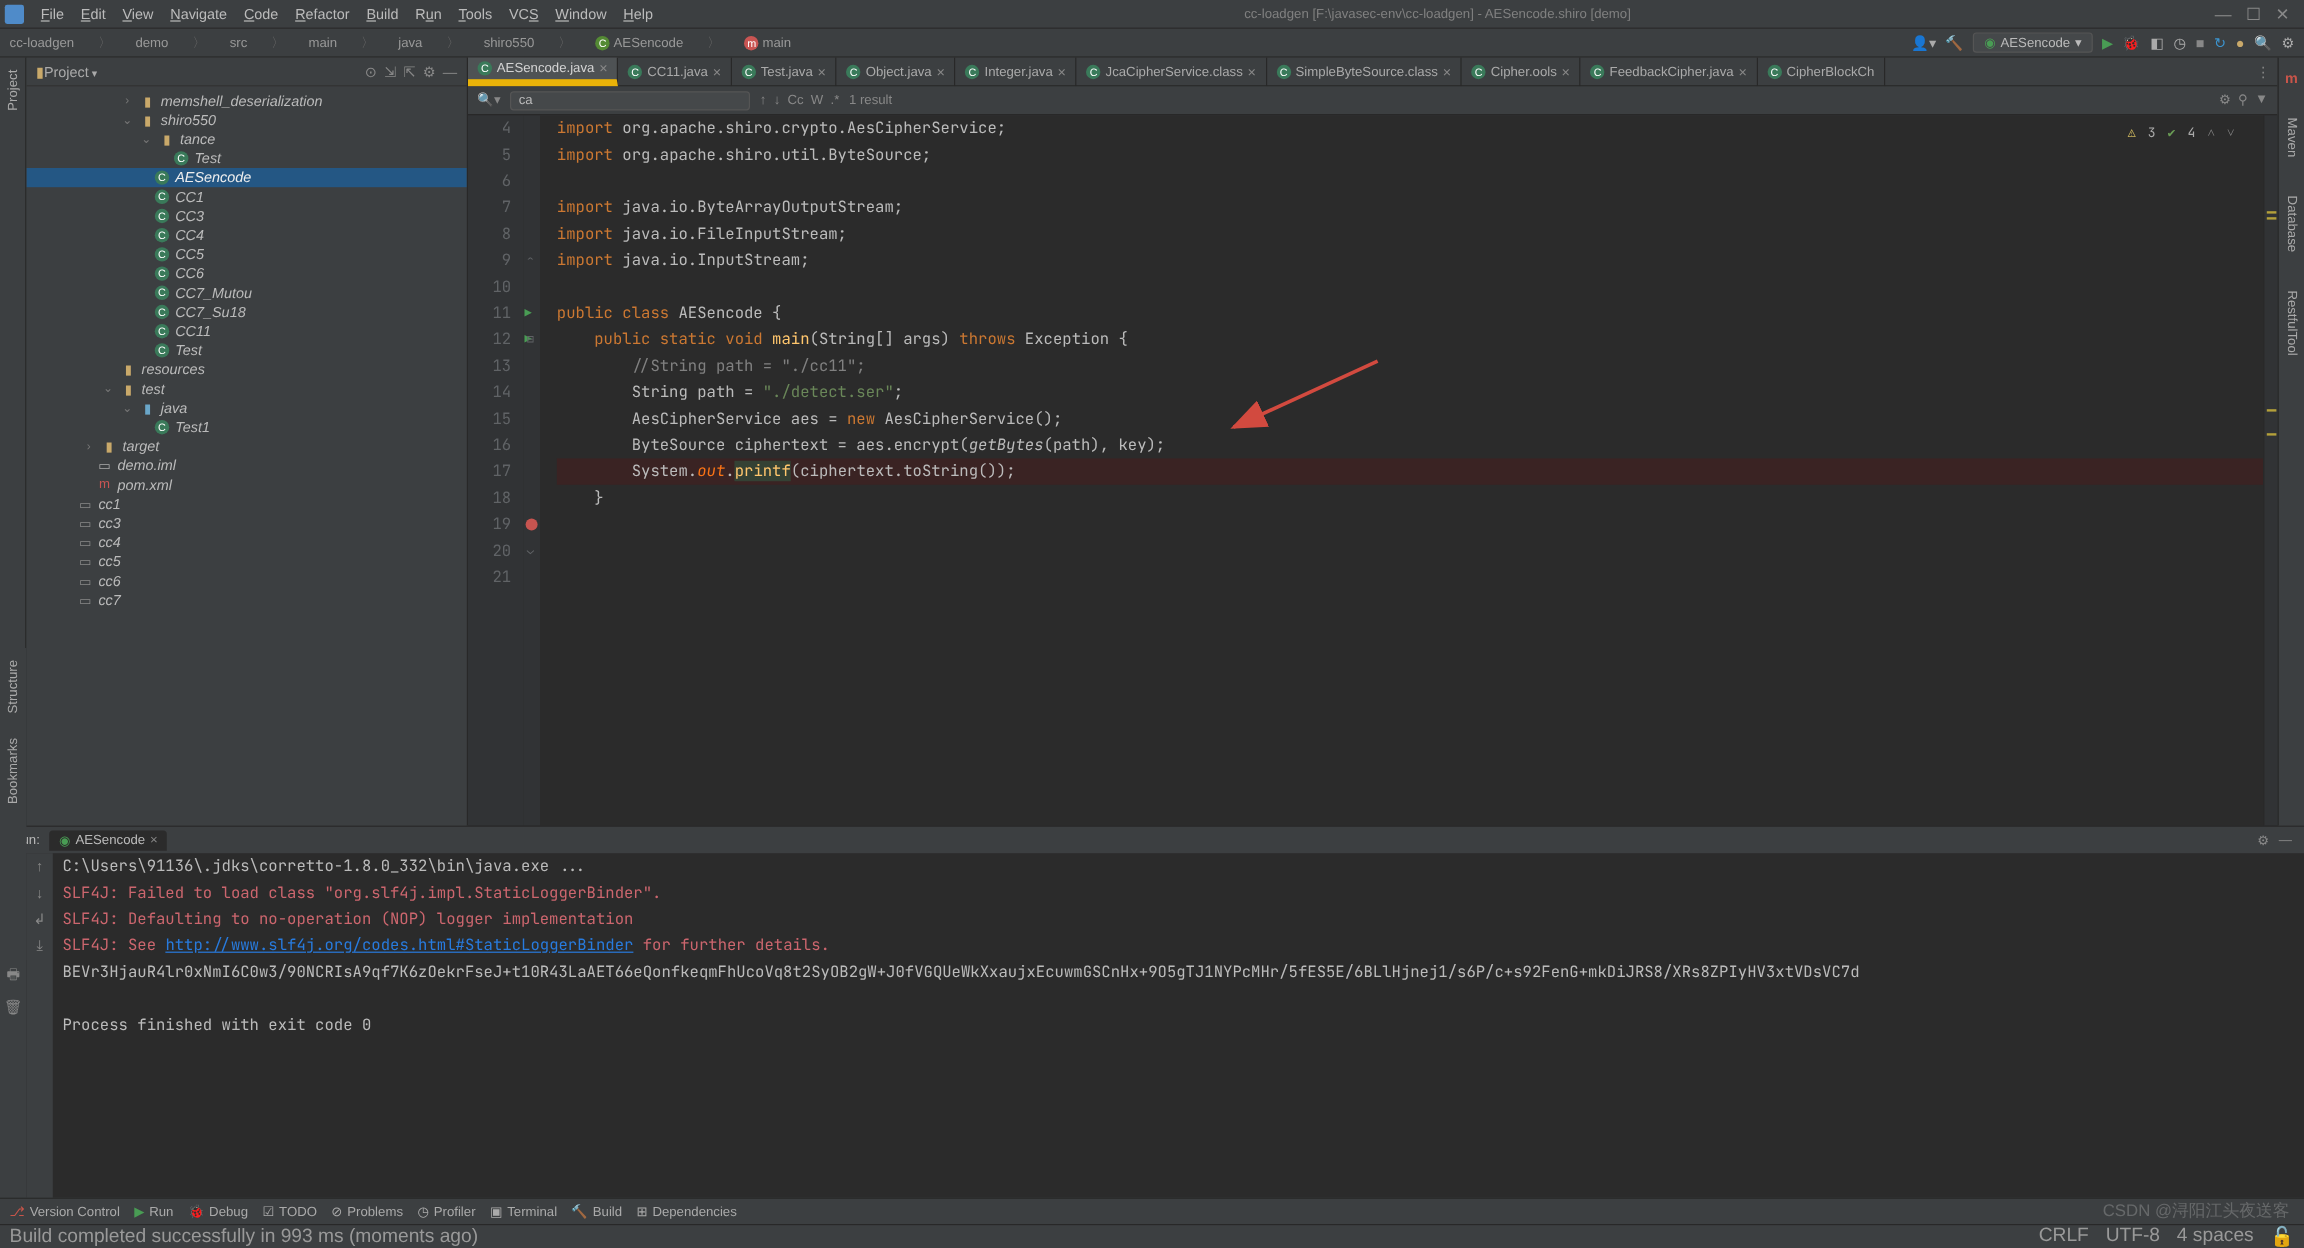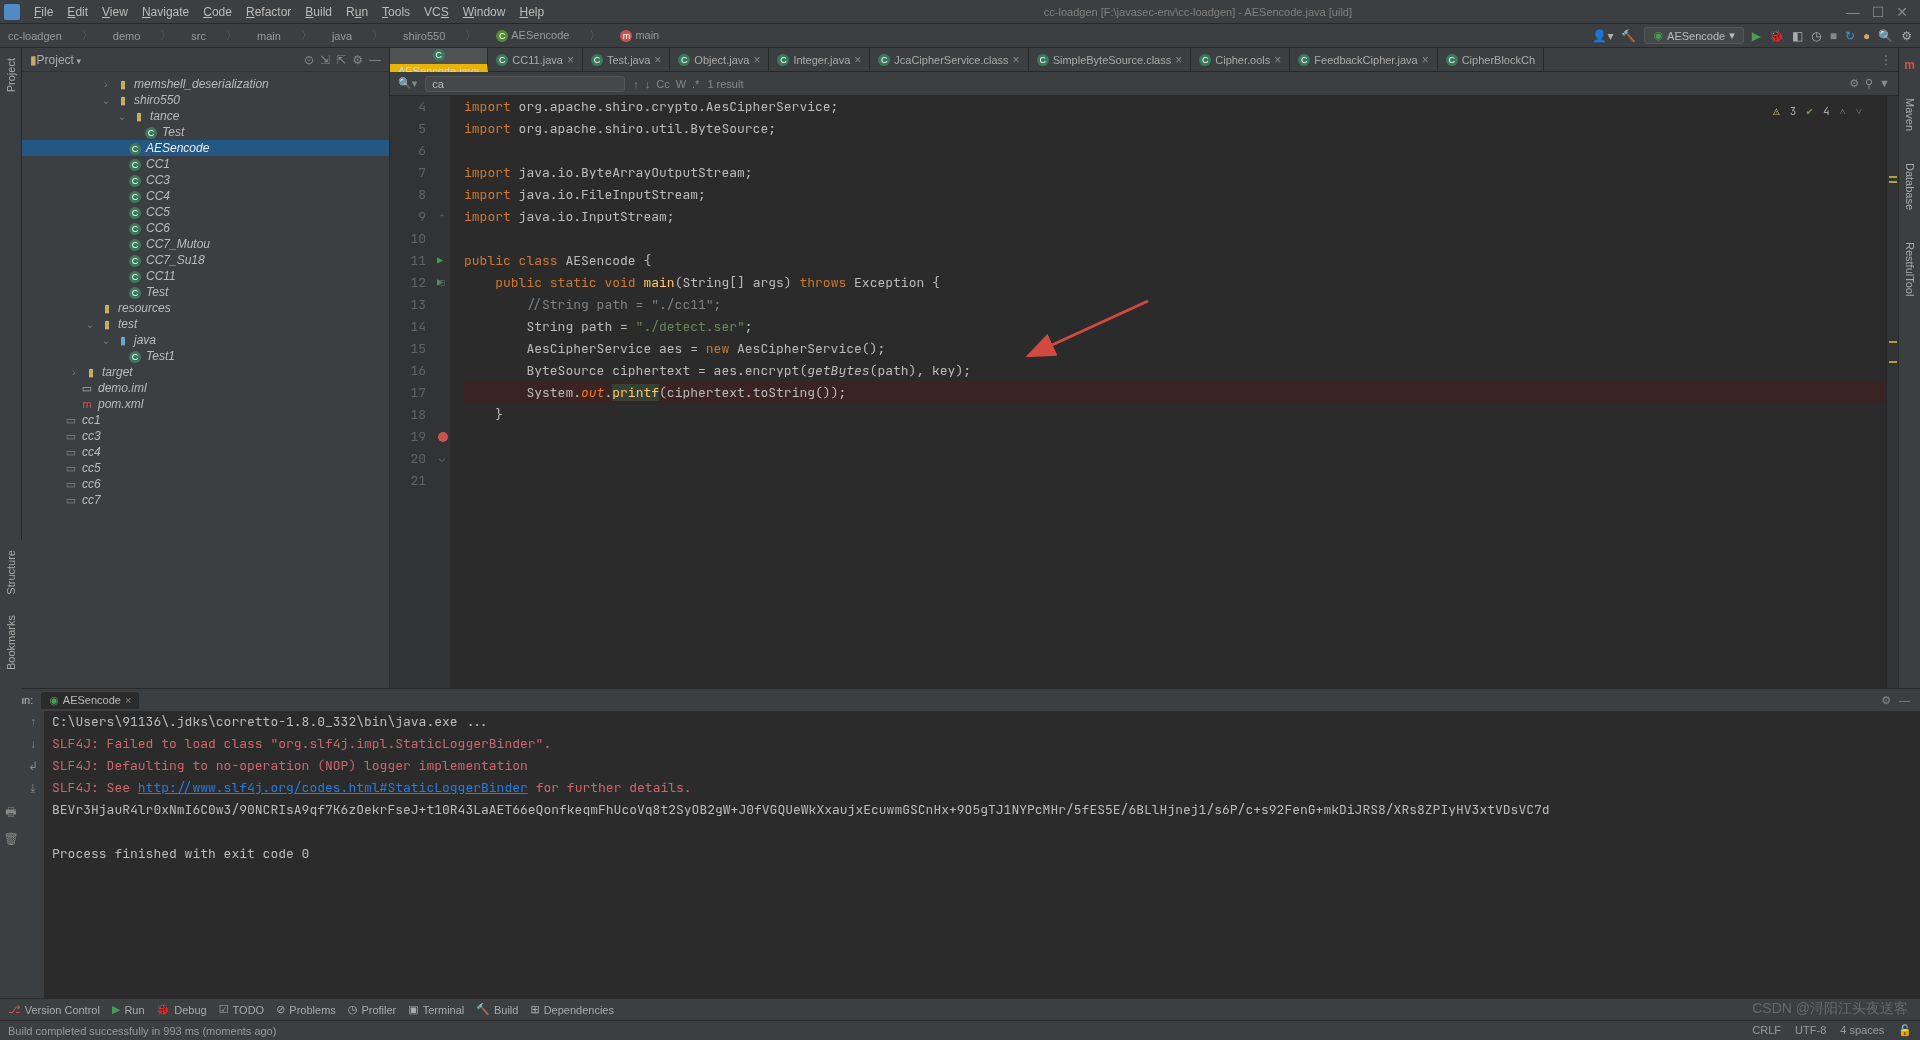--- a/index.html
+++ b/index.html
@@ -40,21 +40,21 @@
 .tree-item .ficon { width:14px; text-align:center; font-size:11px; }
 .tree-item .ficon.folder { color:#c9a96a; }
 .tree-item .ficon.src { color:#6aa7c9; }
 .tree-item .ficon.cls::before { content:"C"; display:inline-block; width:12px; height:12px; background:#3a7a5a; border-radius:50%; color:#fff; font-size:9px; text-align:center; line-height:12px; }
 .tree-item .ficon.xml { color:#c95553; }
 .tree-item .label { color:#bbb;font-style:italic; }
 .tree-item.sel .label { color:#eee; }
 .editor-panel { flex:1; background:#2b2b2b; display:flex; flex-direction:column; }
 .ed-tabs { height:24px; background:#3c3f41; display:flex; align-items:center; border-bottom:1px solid #282828; }
 .ed-tab { height:24px; display:flex; align-items:center; padding:0 8px; gap:4px; font-size:11px; color:#aaa; cursor:pointer; border-right:1px solid #282828; }
-.ed-tab.active { background:#4e5254; color:#d4d4d4; border-bottom:8px solid #eab308;flex-direction:column; }
+.ed-tab.active { background:#4e5254; color:#d4d4d4; border-bottom:6px solid #eab308; }
 .ed-tab .close { color:#888; font-size:12px; }
 .ed-tab .ti::before { content:"C"; display:inline-block; width:12px; height:12px; background:#3a7a5a; border-radius:50%; color:#fff; font-size:9px; text-align:center; line-height:12px; }
 .search-bar { height:24px; background:#3c3f41; display:flex; align-items:center; padding:0 8px; gap:8px; border-bottom:1px solid #282828; font-size:11px; }
 .search-bar .sinput { background:#45484a; border:1px solid #555; padding:1px 6px; border-radius:3px; color:#bbb; width:200px; }
 .search-bar .icons { display:flex; gap:6px; color:#888; }
 .search-bar .result { color:#888; }
 .code-area { flex:1; display:flex; font-family:"JetBrains Mono","Consolas",monospace; font-size:13px; line-height:22px; position:relative; overflow:hidden; }
 .gutter { width:46px; background:#313335; text-align:right; padding-right:10px; color:#606366; user-select:none; position:relative; }
 .gutter .ln { height:22px; }
 .gutter2 { width:14px; background:#313335; position:relative; }
@@ -92,21 +92,21 @@
 .run-toolbar span { color:#888; font-size:12px; cursor:pointer; }
 .run-toolbar .play { color:#499c54; }
 .run-toolbar2 { width:22px; background:#3c3f41; display:flex; flex-direction:column; align-items:center; padding-top:4px; gap:8px; }
 .run-toolbar2 span { color:#888; font-size:12px; cursor:pointer; }
 .console { flex:1; padding:0 8px; font-family:"JetBrains Mono","Consolas",monospace; font-size:13px; line-height:22px; overflow:auto; }
 .console .line { white-space:pre-wrap; word-break:break-all; }
 .console .err { color:#cc666e; }
 .console .link { color:#287bde; text-decoration:underline; cursor:pointer; }
 .bottom-bar { height:22px; background:#3c3f41; display:flex; align-items:center; padding:0 8px; gap:12px; font-size:11px; border-top:1px solid #282828; }
 .bottom-bar .btn { display:flex; align-items:center; gap:4px; cursor:pointer; color:#aaa; }
-.status-bar { height:20px; background:#3c3f41; display:flex; align-items:center; padding:0 8px; font-size:11px; color:#999; border-top:1px solid #282828; }
+.status-bar { height:20px; background:#3c3f41; display:flex; align-items:center; padding:0 8px; font-size:16px; color:#999; border-top:1px solid #282828; }
 .status-bar .right { margin-left:auto; display:flex; gap:14px; }
 .watermark { position:absolute; bottom:22px; right:12px; font-size:14px; color:rgba(200,200,200,0.3); pointer-events:none; }
 </style>
 </head>
 <body>
 
 <div class="top-bar">
   <div class="ij-logo"></div>
   <div class="menu-bar">
     <span class="menu-item"><u>F</u>ile</span>
@@ -115,21 +115,21 @@
     <span class="menu-item"><u>N</u>avigate</span>
     <span class="menu-item"><u>C</u>ode</span>
     <span class="menu-item"><u>R</u>efactor</span>
     <span class="menu-item"><u>B</u>uild</span>
     <span class="menu-item">R<u>u</u>n</span>
     <span class="menu-item"><u>T</u>ools</span>
     <span class="menu-item">VC<u>S</u></span>
     <span class="menu-item"><u>W</u>indow</span>
     <span class="menu-item"><u>H</u>elp</span>
   </div>
-  <div class="top-title">cc-loadgen [F:\javasec-env\cc-loadgen] - AESencode.java [uild]</div>
+  <div class="top-title">cc-loadgen [F:\javasec-env\cc-loadgen] - AESencode.shiro [demo]</div>
   <div class="win-controls">
     <span>—</span>
     <span>☐</span>
     <span>✕</span>
   </div>
 </div>
 
 <div class="nav-bar">
   <div class="breadcrumb">
     <span class="crumb">cc-loadgen</span>

